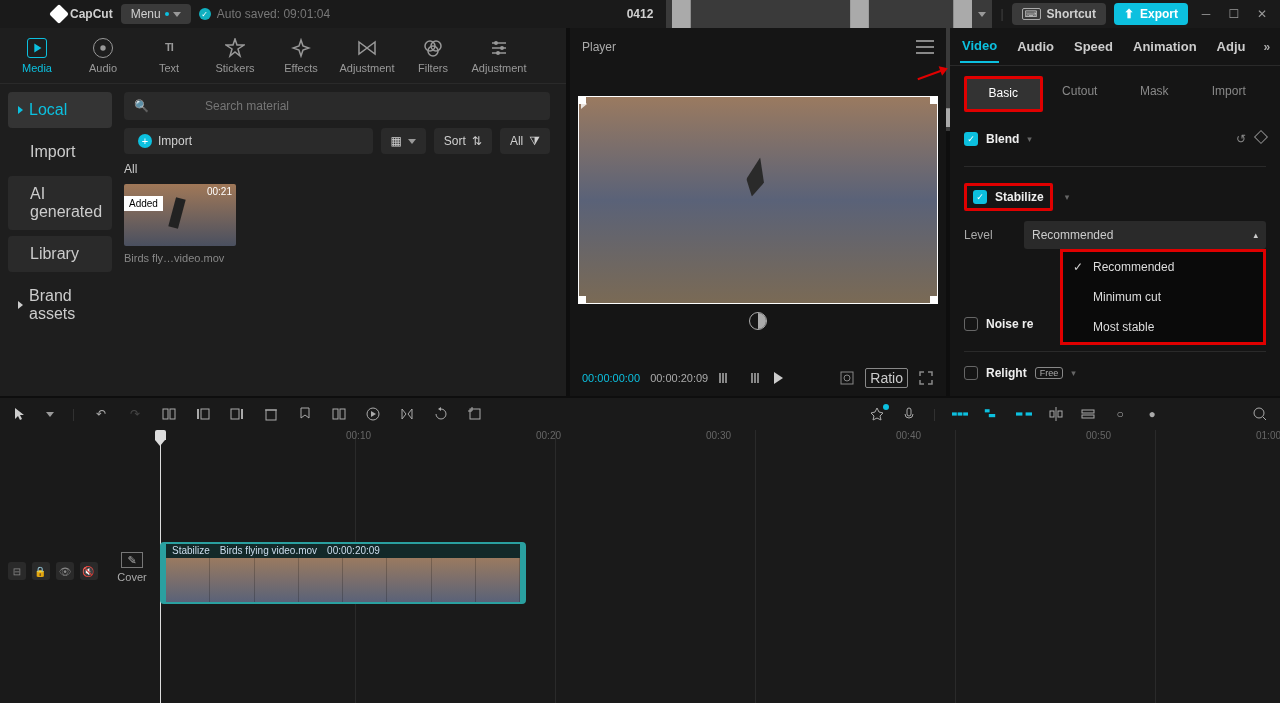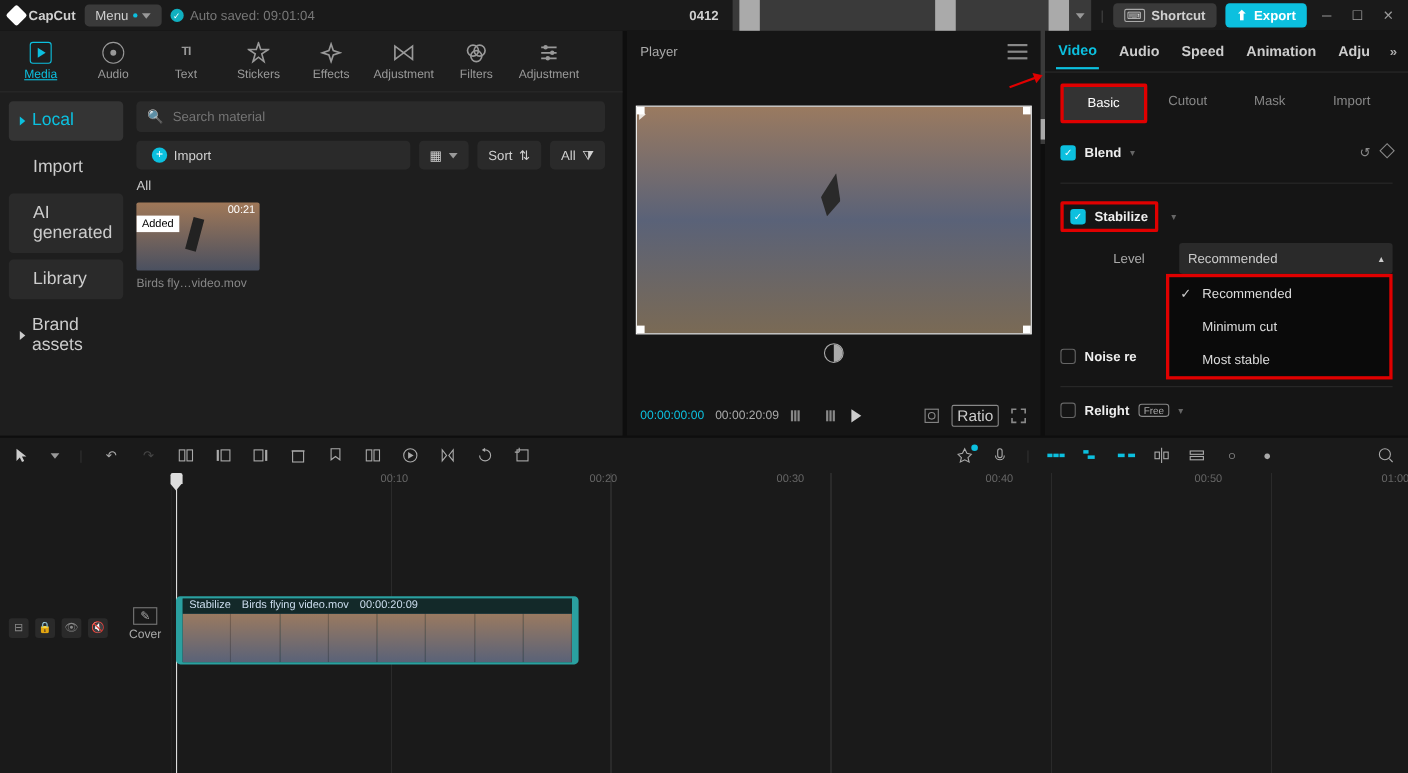--- a/index.html
+++ b/index.html
@@ -1,53 +1,53 @@
 <!DOCTYPE html>
 <html><head>
 <meta charset="utf-8">
 <style>
   * { box-sizing: border-box; margin: 0; padding: 0; font-family: -apple-system, "Segoe UI", Arial, sans-serif; }
   body { background: #0e0e0e; color: #d0d0d0; width: 1280px; height: 703px; overflow: hidden; font-size: 12px; position: relative; }
 
   
   .titlebar { height: 28px; background: #1a1a1a; display: flex; align-items: center; padding: 0 8px; gap: 8px; }
-  .logo { display: flex; align-items: center; gap: 4px; font-weight: bold; }
+  .logo { display: flex; align-items: center; gap: 4px; font-weight: bold; margin-left: 44px; }
   .logo-diamond { width: 14px; height: 14px; background: #fff; transform: rotate(45deg); border-radius: 2px; }
   .menu-btn { background: #3a3a3a; padding: 3px 10px; border-radius: 4px; display: flex; align-items: center; gap: 4px; cursor: pointer; }
   .chevron-down { width: 0; height: 0; border-left: 4px solid transparent; border-right: 4px solid transparent; border-top: 5px solid #999; }
   .autosave { color: #777; display: flex; align-items: center; gap: 6px; }
   .autosave .checkmark { width: 12px; height: 12px; border-radius: 50%; background: #10b0c0; display: flex; align-items: center; justify-content: center; color: #fff; font-size: 8px; }
   .title-center { position: absolute; left: 50%; transform: translateX(-50%); font-weight: bold; }
   .titlebar-right { margin-left: auto; display: flex; align-items: center; gap: 8px; }
   .pill { background: #3a3a3a; padding: 4px 10px; border-radius: 4px; display: flex; align-items: center; gap: 6px; cursor: pointer; }
   .export-btn { background: #0cc0df; color: #fff; font-weight: bold; }
   .win-ctrl { width: 20px; text-align: center; color: #999; cursor: pointer; }
 
   
   .workspace { display: flex; height: 368px; }
 
   
   .library { width: 568px; background: #1e1e1e; display: flex; flex-direction: column; }
   .tool-tabs { height: 56px; border-bottom: 1px solid #2a2a2a; display: flex; padding: 4px 8px; gap: 8px; }
   .tool-tab { width: 58px; display: flex; flex-direction: column; align-items: center; justify-content: center; gap: 4px; cursor: pointer; color: #999; font-size: 11px; }
-  .tool-tab.active { color: #0cc0df; text-decoration: underline; }
+  .tool-tab.active { color: #0cc0df; }
   .tool-tab-icon { width: 20px; height: 20px; border: 1.5px solid currentColor; border-radius: 3px; }
   .tool-tab-icon.audio { border-radius: 50%; position: relative; }
   .tool-tab-icon.text::after { content: "TI"; display: block; text-align: center; line-height: 18px; font-weight: bold; letter-spacing: -1px; border: none; }
   .tool-tab-icon.text { border: none; }
 
   .library-body { display: flex; height: 312px; }
   .library-side { width: 120px; padding: 8px; display: flex; flex-direction: column; gap: 6px; }
   .side-item { padding: 9px 10px; border-radius: 4px; cursor: pointer; color: #ccc; display: flex; align-items: center; gap: 6px; font-size: 16px;}
   .side-item.active { background: #343434; color: #0cc0df; }
   .side-triangle { width: 0; height: 0; border-top: 4px solid transparent; border-bottom: 4px solid transparent; border-left: 5px solid currentColor; }
 
   .library-main { flex: 1; padding: 8px 16px 8px 4px; }
   .search-bar { background: #2a2a2a; height: 28px; border-radius: 4px; padding: 0 10px; display: flex; align-items: center; gap: 8px; color: #777; margin-bottom: 8px; }
-  .search-bar input { background: transparent; border: none; color: #22c55e; font-size: 12px; outline: none; flex: 1; }
+  .search-bar input { background: transparent; border: none; color: #22c55e; font-size: 12px; outline: none; flex: 1; margin-left: 48px; }
   .import-row { display: flex; align-items: center; gap: 8px; margin-bottom: 8px; }
   .import-btn { background: #2a2a2a; padding: 6px 14px; border-radius: 4px; display: flex; align-items: center; gap: 6px; cursor: pointer; flex: 1; }
   .small-pill { background: #2a2a2a; padding: 6px 10px; border-radius: 4px; cursor: pointer; display:flex; align-items:center; gap:6px; }
   .all-label { color: #ccc; margin-bottom: 8px; display: block; }
   .clip-thumb { width: 112px; }
   .clip-thumb .img { width: 112px; height: 62px; background: linear-gradient(180deg, #a07858 0%, #4a5060 100%); border-radius: 2px; position: relative; overflow: hidden; }
   .clip-thumb .img::after { content:""; position:absolute; left:48px; top:14px; width:10px; height:30px; background:#222; transform:rotate(15deg); }
   .clip-thumb .added { position: absolute; top: 12px; left: 0; background: #fff; color: #000; font-size: 10px; padding: 2px 5px; }
   .clip-thumb .dur { position: absolute; top: 2px; right: 4px; color: #fff; font-size: 10px; }
   .clip-name { color: #888; font-size: 11px; margin-top: 6px; }
@@ -379,21 +379,21 @@
     <div class="section-divider"></div>
 
     <div class="section" style="padding-top:4px;">
       <div class="section-row">
         <div class="stabilize-highlight">
           <div class="check">✓</div>
           <span class="section-label">Stabilize</span>
         </div>
         <span style="color:#666;font-size:9px;margin-left:4px;">▾</span>
       </div>
-      <div class="level-row" style="position:relative;margin-left:48px;">
+      <div class="level-row" style="position:relative;">
         <span class="level-label">Level</span>
         <div class="dropdown">
           <span>Recommended</span>
           <span style="font-size:9px;">▴</span>
         </div>
         <div class="dropdown-menu">
           <div class="dropdown-item selected">Recommended</div>
           <div class="dropdown-item">Minimum cut</div>
           <div class="dropdown-item">Most stable</div>
         </div>

